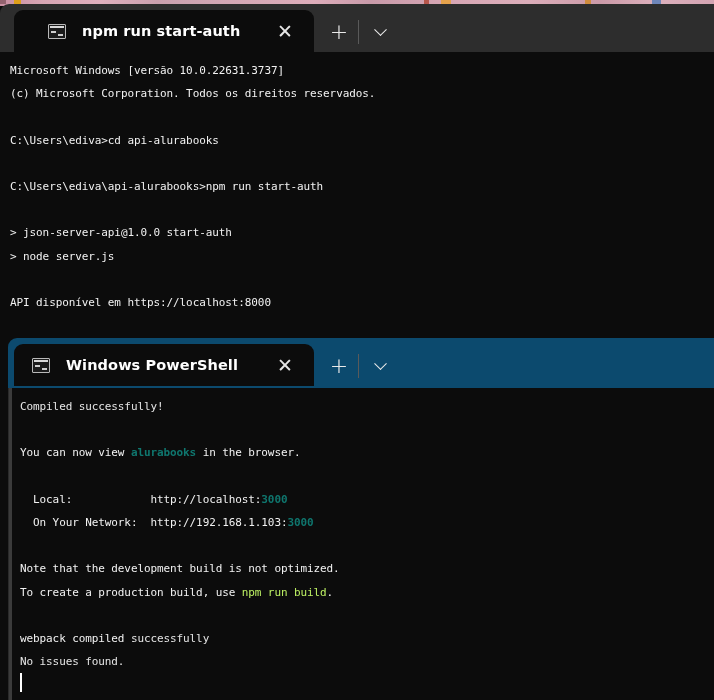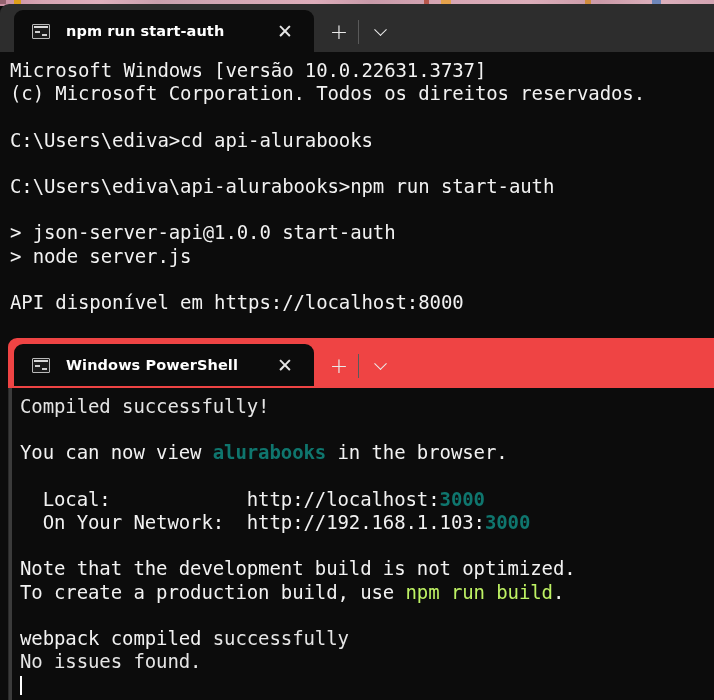--- a/index.html
+++ b/index.html
@@ -79,21 +79,21 @@
     left: 8px; top: 338px;
     width: 706px;
     height: 362px;
     z-index: 3;
   }
   .win2 .titlebar {
     position: absolute;
     left: 0; top: 0;
     width: 706px;
     height: 50px;
-    background: #ef4444;
+    background: #0c4a6e;
     border-top-left-radius: 9px;
     overflow: hidden;
   }
   .win2 .body {
     position: absolute;
     left: 0; top: 50px;
     width: 706px;
     height: 312px;
     background: #0c0c0c;
   }
@@ -194,21 +194,21 @@
     transform: rotate(45deg) translate(-2px,-2px);
   }
 
   
   .console {
     position: absolute;
     left: 0; top: 0;
     width: 100%; height: 100%;
     padding: 7px 0 0 10px;
     font-family: "DejaVu Sans Mono", "Liberation Mono", monospace;
-    font-size: 19px;
+    font-size: 11px;
     line-height: 23.2px;
     color: #cccccc;
     white-space: pre;
     letter-spacing: -0.1px;
   }
   .console .ln { height: 23.2px; }
   .grn { color: #e5e5e5; }
   .blu { color: #bef264; }
   .wht { color: #f2f2f2; }
   .bld { font-weight: 700; color: #0f766e; }
@@ -248,21 +248,21 @@
     <div class="strip-fleck" style="left:441px;width:10px;background:#e8a13a;"></div>
     <div class="strip-fleck" style="left:585px;width:6px;background:#d08a2a;"></div>
     <div class="strip-fleck" style="left:652px;width:9px;background:#5a7fb8;"></div>
     <div class="strip-fleck" style="left:0px;width:6px;background:#8a5a66;"></div>
   </div>
 
   <div class="win1">
 
     <div class="titlebar">
 
-      <div class="tab" style="left:14px;width:300px;">
+      <div class="tab" style="left:14px;width:300px;padding-left:16px;">
         <span class="tab-icon"></span>
         <span class="tab-title">npm run start-auth</span>
         <span class="tab-close">✕</span>
       </div>
 
       <div class="newtab-btn" style="left:322px;">+</div>
 
       <div class="tab-sep" style="left:358px;"></div>
 
       <div class="dropdown-btn" style="left:363px;">

